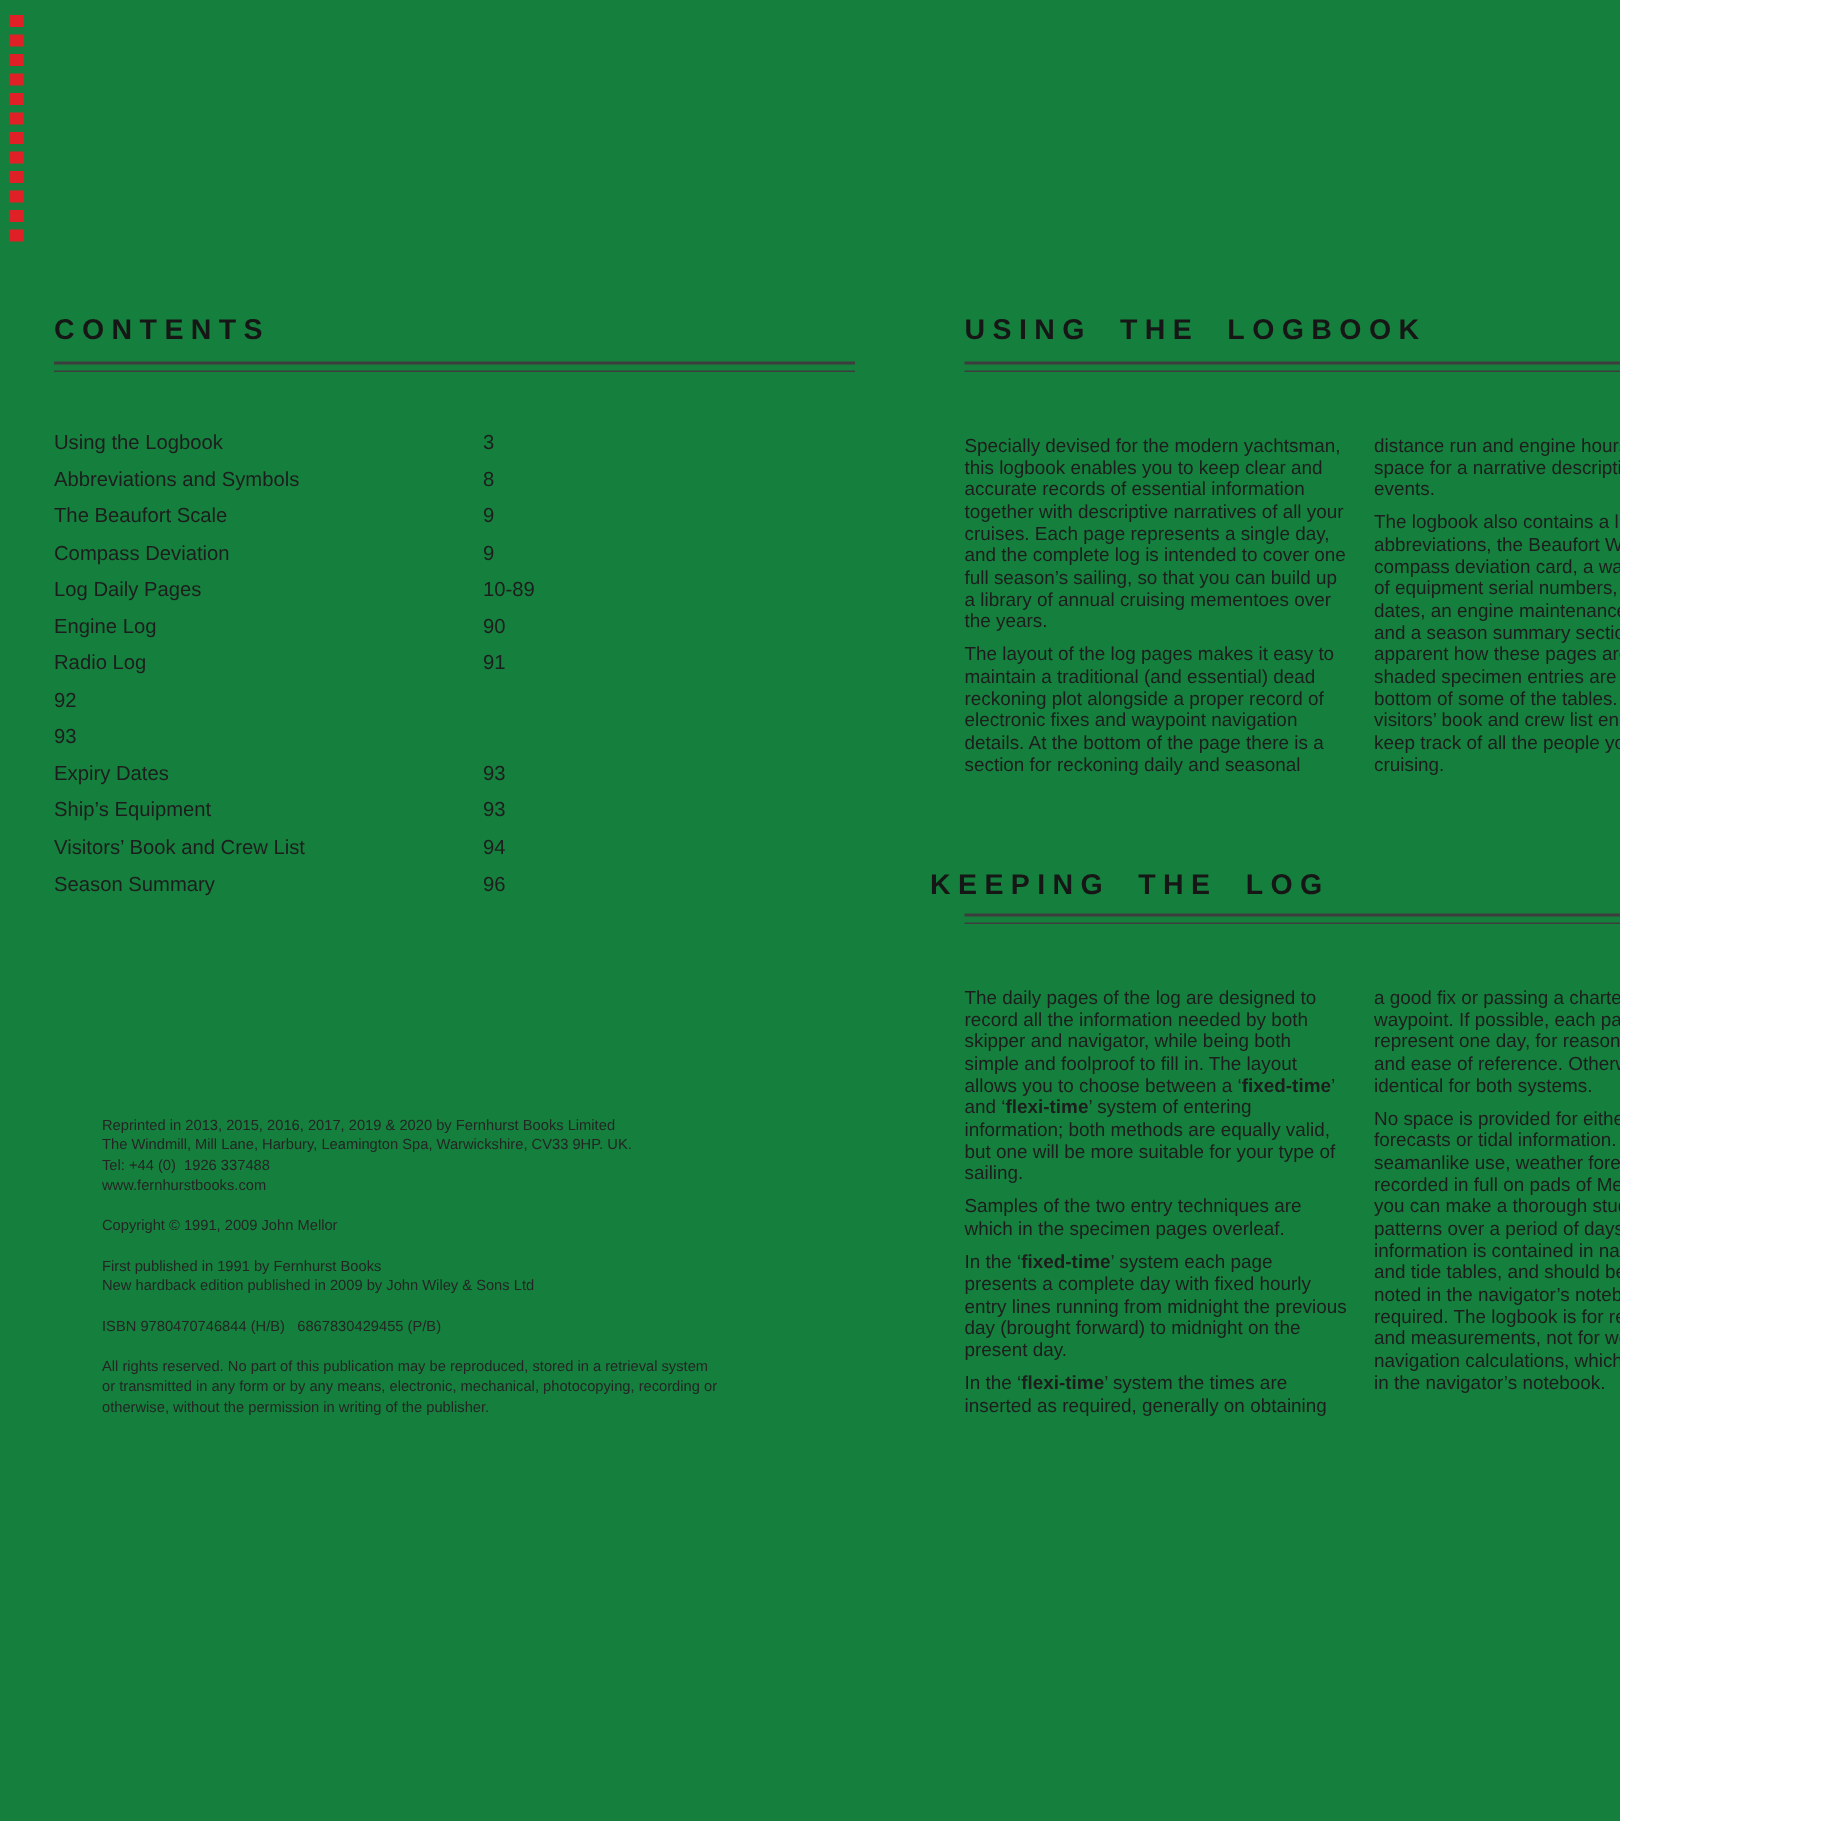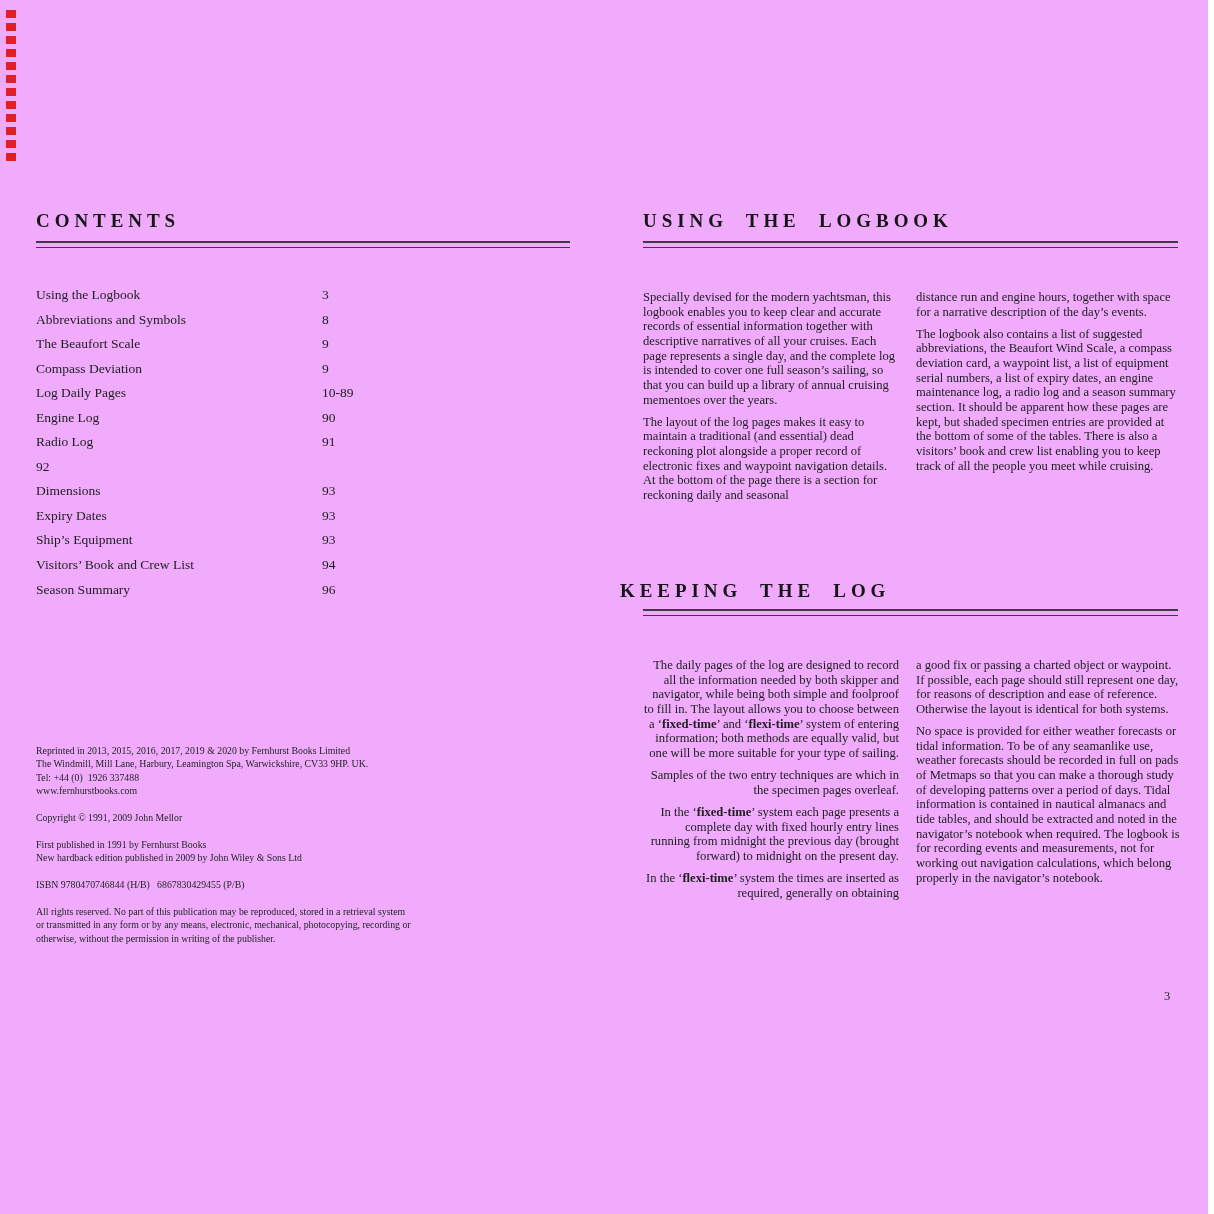--- a/index.html
+++ b/index.html
@@ -1,46 +1,46 @@
 <!DOCTYPE html>
 <html><head>
 <meta charset="utf-8">
 <style>
   html,body{margin:0;padding:0;background:#ffffff;}
   #app{
-    position:relative;width:1208px;height:1214px;background:#f0abfc;
-    font-family:Liberation Serif, serif;color:#1d1d1d;overflow:hidden;
+    position:relative;width:1080px;height:1214px;background:#15803d;
+    font-family:Liberation Sans, sans-serif;color:#1d1d1d;overflow:hidden;
   }
   .page-title{
     position:absolute;margin:0;font-size:19px;font-weight:bold;
     letter-spacing:0.26em;word-spacing:0.45em;color:#161616;white-space:nowrap;
   }
   .rule{
     position:absolute;height:4px;
     border-top:2px solid #3d3d3d;border-bottom:1px solid #3d3d3d;
   }
   .t-contents{left:36px;top:210px;}
   .rule-left{left:36px;top:241px;width:534px;}
   .toc{position:absolute;left:36px;top:287px;width:400px;}
   .toc-row{display:flex;height:24.55px;font-size:13.5px;}
   .toc-label{width:286px;}
   .toc-page{}
   .colophon{position:absolute;left:36px;top:744px;width:480px;font-size:9.8px;line-height:13.4px;color:#242424;}
   .colophon-group{margin:0 0 13.4px 0;}
-  .colophon-line{white-space:pre-wrap;}
+  .colophon-line{white-space:pre-wrap;margin-left:32px;}
   .t-using{left:643px;top:210px;}
   .rule-r1{left:643px;top:241px;width:535px;}
   .t-keeping{left:620px;top:580px;}
   .rule-r2{left:643px;top:609px;width:535px;}
   .col{position:absolute;font-size:12.6px;line-height:14.65px;text-align:left;}
   .col p{margin:0 0 7.5px 0;}
   .col b{font-weight:bold;}
   .s1c1{left:643px;top:290px;width:256px;}
   .s1c2{left:916px;top:290px;width:264px;}
-  .s2c1{left:643px;top:658px;width:256px;text-align:right;}
+  .s2c1{left:643px;top:658px;width:256px;}
   .s2c2{left:916px;top:658px;width:264px;}
   .page-num{position:absolute;left:1164px;top:989px;font-size:12.5px;}
   .red-dashes{position:absolute;left:6px;top:10px;width:10px;display:flex;flex-direction:column;gap:5px;}
   .dash{width:10px;height:8px;}
 </style>
 </head>
 <body>
 
 <div id="app">
 
@@ -88,21 +88,20 @@
           <span class="toc-page">90</span>
         </div>
         <div class="toc-row">
           <span class="toc-label">Radio Log</span>
           <span class="toc-page">91</span>
         </div>
         <div class="toc-row">
           <span class="toc-page">92</span>
         </div>
         <div class="toc-row">
-          <span class="toc-label">Dimensions</span>
           <span class="toc-page">93</span>
         </div>
         <div class="toc-row">
           <span class="toc-label">Expiry Dates</span>
           <span class="toc-page">93</span>
         </div>
         <div class="toc-row">
           <span class="toc-label">Ship’s Equipment</span>
           <span class="toc-page">93</span>
         </div>

